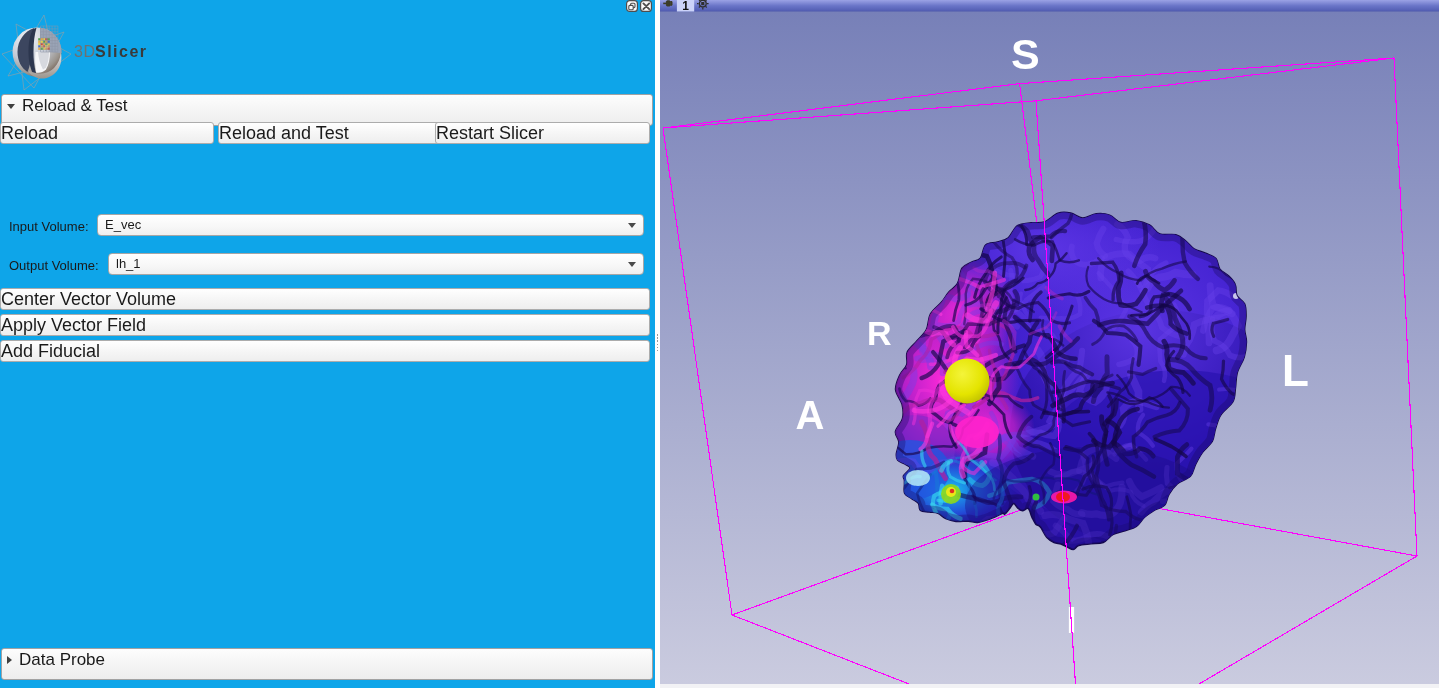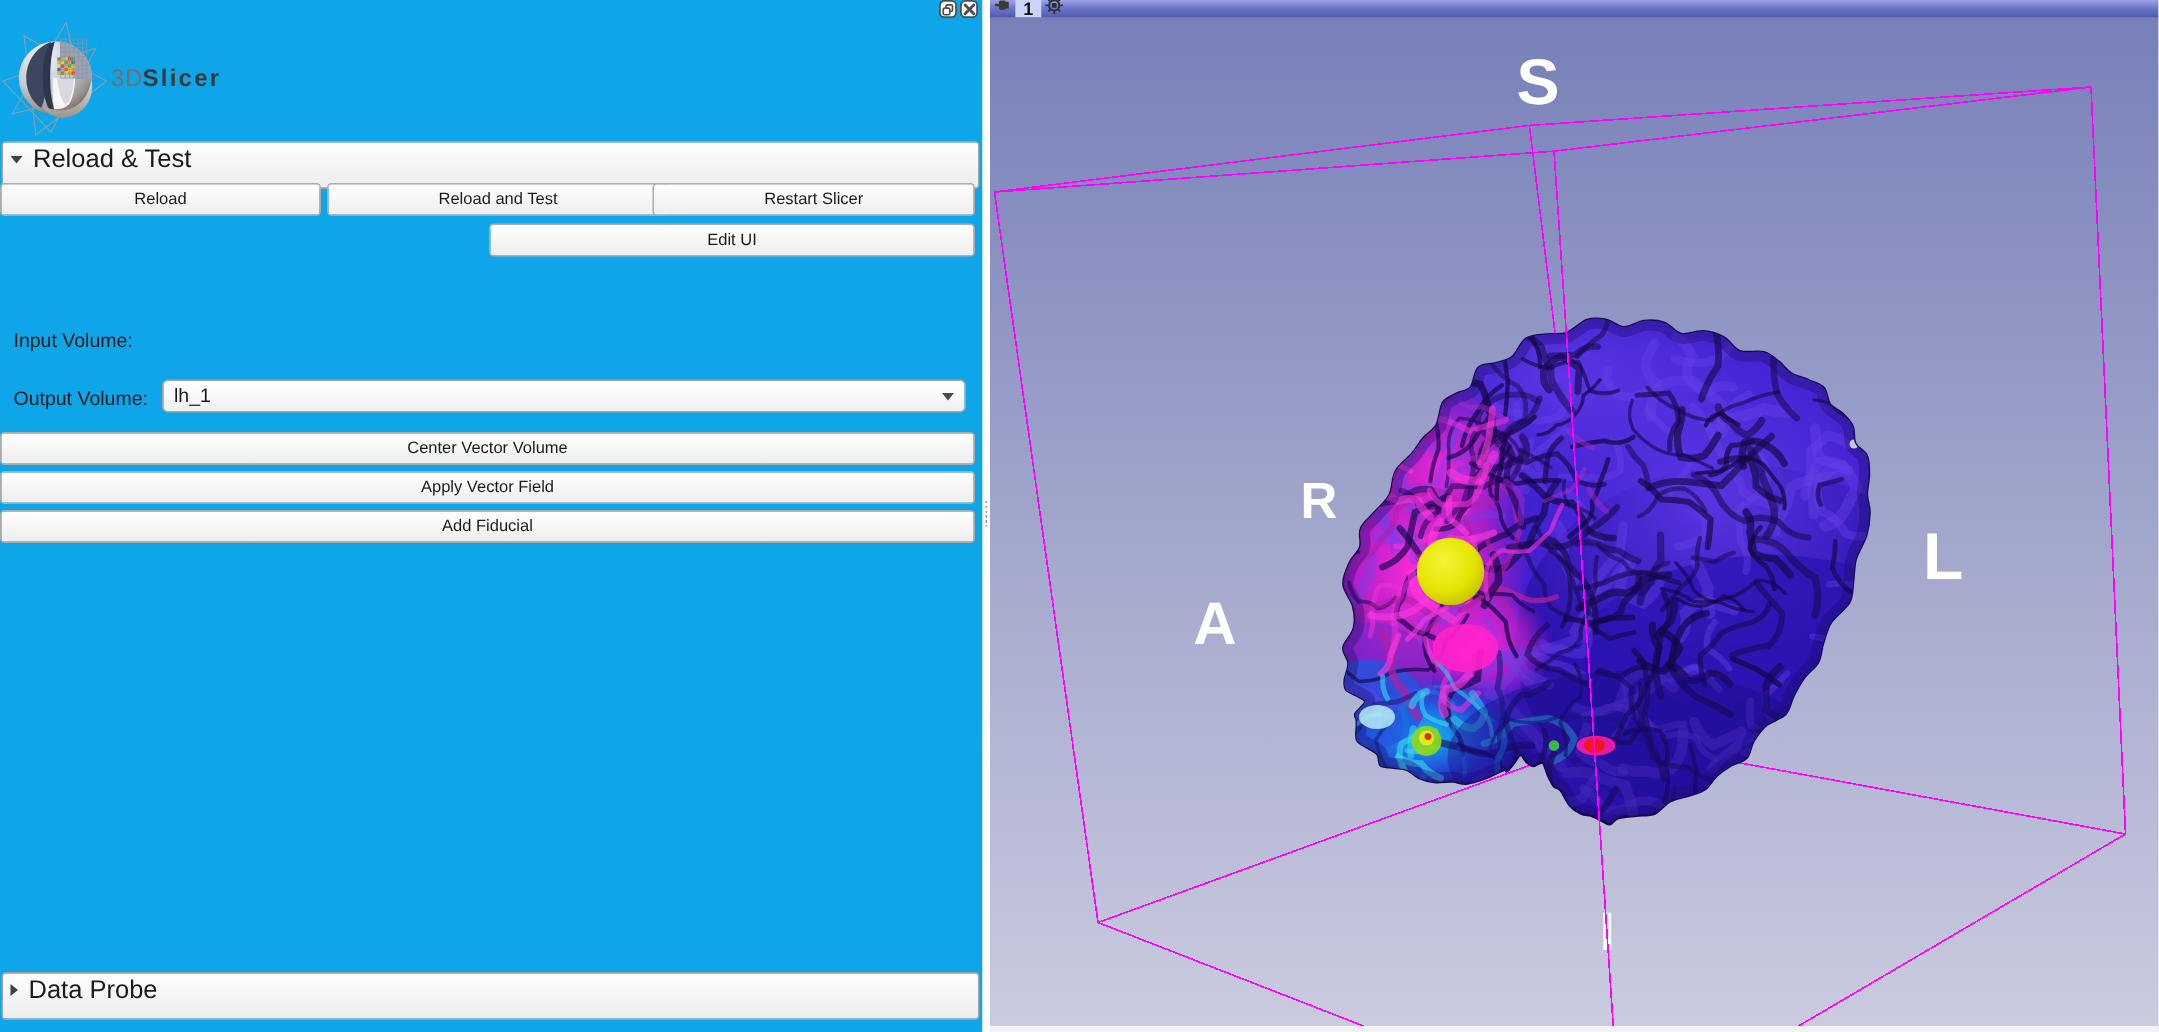--- a/index.html
+++ b/index.html
@@ -3,22 +3,22 @@
 *{margin:0;padding:0;box-sizing:border-box}
 html,body{width:1439px;height:688px;overflow:hidden;background:#ececec;
  font-family:"Liberation Sans",sans-serif;-webkit-font-smoothing:antialiased}
 #panel{position:absolute;left:0;top:0;width:655px;height:688px;background:#0ea5e9}
 .hdr{position:absolute;left:1px;width:652px;height:32px;border:1px solid #a2a2a2;border-radius:3px;
  background:linear-gradient(#fdfdfd,#f4f4f4 55%,#ededed);font-size:17px;color:#1a1a1a;line-height:21px}
 .hdr .tri{display:inline-block;margin:0 7px 1px 5px;width:0;height:0;vertical-align:middle}
 .tridown{border-left:4.5px solid transparent;border-right:4.5px solid transparent;border-top:5px solid #404040}
 .triright{border-top:4.5px solid transparent;border-bottom:4.5px solid transparent;border-left:5px solid #404040}
 .btn{position:absolute;height:22px;border:1px solid #acacac;border-radius:3px;
- background:linear-gradient(#ffffff,#f6f6f6 50%,#eeeeee);font-size:11px;color:#1a1a1a;
- text-align:center;line-height:20px}
+ background:linear-gradient(#ffffff,#f6f6f6 50%,#eeeeee);font-size:18px;color:#1a1a1a;
+ line-height:20px}
 .lbl{position:absolute;font-size:13px;color:#1a1a1a}
 .combo{position:absolute;height:22px;border:1px solid #a6a6a6;border-radius:4px;
  background:linear-gradient(#ffffff,#f7f7f7 60%,#efefef);font-size:13px;color:#1a1a1a;line-height:20px;padding-left:7px}
 .combo:after{content:"";position:absolute;right:7px;top:8px;width:0;height:0;
  border-left:4.5px solid transparent;border-right:4.5px solid transparent;border-top:5px solid #4a4a4a}
 #gutter{position:absolute;left:655px;top:0;width:5px;height:688px;background:#ffffff}
 #gutter:after{content:"";position:absolute;left:1.5px;top:334px;width:1.6px;height:17px;
  background:repeating-linear-gradient(#9a9a9a 0 1.6px,transparent 1.6px 3.2px)}
 #view{position:absolute;left:660px;top:0;width:779px;height:688px}
 </style></head><body>
@@ -102,22 +102,22 @@
         <line x1="40.5" y1="37.2" x2="57.9" y2="37.2"></line>
         <line x1="40.5" y1="40.1" x2="57.9" y2="40.1"></line>
       </g>
 <text x="74" y="45" font-size="16" fill="#707070" letter-spacing="0.5">3D</text>
 <text x="95" y="45" font-size="16" fill="#3a3a3a" font-weight="bold" letter-spacing="1.5">Slicer</text>
 </svg>
 <div class="hdr" style="top:94px"><span class="tri tridown"></span>Reload &amp; Test</div>
 <div class="btn" style="left:0px;top:122px;width:214px">Reload</div>
 <div class="btn" style="left:218px;top:122px;width:228px">Reload and Test</div>
 <div class="btn" style="left:435px;top:122px;width:215px">Restart Slicer</div>
-<div class="btn" style="left:326px;top:149px;width:324px">Edit UI</div>
 <div class="lbl" style="left:9px;top:219px">Input Volume:</div>
+<div class="combo" style="left:97px;top:214px;width:547px">E_vec</div>
 <div class="lbl" style="left:9px;top:258px">Output Volume:</div>
 <div class="combo" style="left:108px;top:253px;width:536px">lh_1</div>
 <div class="btn" style="left:0px;top:288px;width:650px">Center Vector Volume</div>
 <div class="btn" style="left:0px;top:314px;width:650px">Apply Vector Field</div>
 <div class="btn" style="left:0px;top:340px;width:650px">Add Fiducial</div>
 <div class="hdr" style="top:648px"><span class="tri triright"></span>Data Probe</div>
 </div>
 <div id="gutter"></div>
 <svg id="view" width="779" height="688" viewBox="0 0 779 688">
 <defs>

